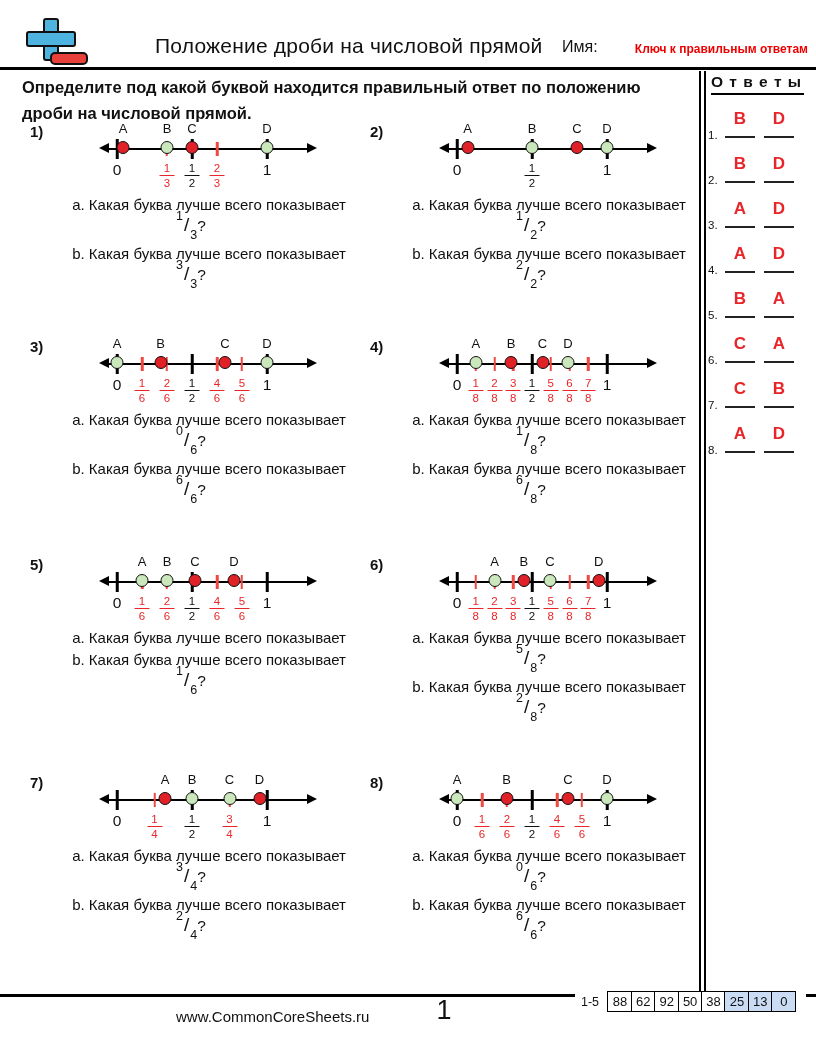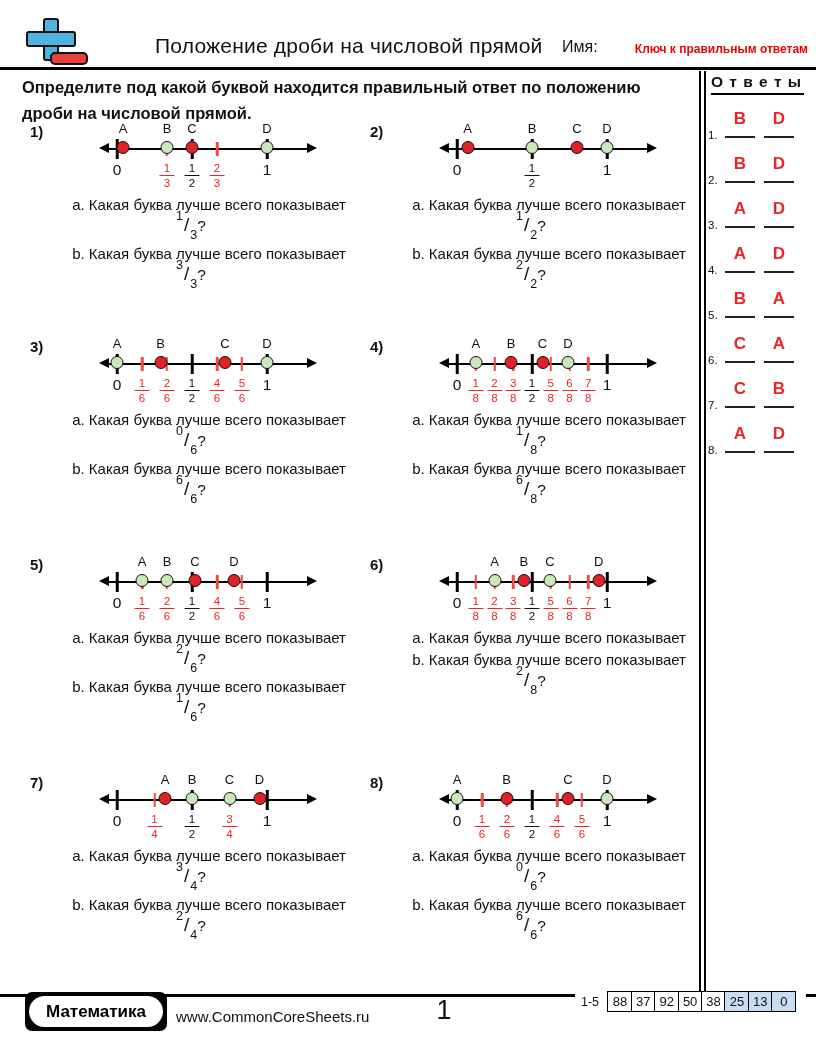--- a/index.html
+++ b/index.html
@@ -390,21 +390,20 @@
           <div class="ltr" style="left: 40.005px;">A</div>
           <div class="dot green" style="left: 40.005px;"></div>
           <div class="ltr" style="left: 64.995px;">B</div>
           <div class="dot green" style="left: 64.995px;"></div>
           <div class="ltr" style="left: 93px;">C</div>
           <div class="dot red" style="left: 93px;"></div>
           <div class="ltr" style="left: 132px;">D</div>
           <div class="dot red" style="left: 132px;"></div>
         </div>
         <div class="qtext">a. Какая буква лучше всего показывает</div>
-        <div class="qfrac"><sup>2</sup><span class="sl">/</span><sub>6</sub><span class="qm">?</span></div>
         <div class="qtext">b. Какая буква лучше всего показывает</div>
         <div class="qfrac"><sup>1</sup><span class="sl">/</span><sub>6</sub><span class="qm">?</span></div>
       </div>
       <div class="prob" style="left: 362px; top: 551px;">
         <div class="pnum">6)</div>
         <div class="nl">
           <div class="arrL"></div>
           <div class="nl-line"></div>
           <div class="arrR"></div>
           <div class="tick black" style="left: 15px;"></div>
@@ -449,20 +448,21 @@
           <div class="ltr" style="left: 52.5px;">A</div>
           <div class="dot green" style="left: 52.5px;"></div>
           <div class="ltr" style="left: 81.9px;">B</div>
           <div class="dot red" style="left: 81.9px;"></div>
           <div class="ltr" style="left: 108px;">C</div>
           <div class="dot green" style="left: 108px;"></div>
           <div class="ltr" style="left: 156.6px;">D</div>
           <div class="dot red" style="left: 156.6px;"></div>
         </div>
         <div class="qtext">a. Какая буква лучше всего показывает</div>
+        <div class="qfrac"><sup>5</sup><span class="sl">/</span><sub>8</sub><span class="qm">?</span></div>
         <div class="qtext">b. Какая буква лучше всего показывает</div>
         <div class="qfrac"><sup>2</sup><span class="sl">/</span><sub>8</sub><span class="qm">?</span></div>
       </div>
       <div class="prob" style="left: 22px; top: 769px;">
         <div class="pnum">7)</div>
         <div class="nl">
           <div class="arrL"></div>
           <div class="nl-line"></div>
           <div class="arrR"></div>
           <div class="tick black" style="left: 15px;"></div>
@@ -544,29 +544,26 @@
         </div>
         <div class="qtext">a. Какая буква лучше всего показывает</div>
         <div class="qfrac"><sup>0</sup><span class="sl">/</span><sub>6</sub><span class="qm">?</span></div>
         <div class="qtext">b. Какая буква лучше всего показывает</div>
         <div class="qfrac"><sup>6</sup><span class="sl">/</span><sub>6</sub><span class="qm">?</span></div>
       </div>
     </div>
 
   <div id="footer-rule"></div>
   <div id="footer-rule2"></div>
-  <div id="brand-box">
-    <div id="brand-oval">Математика</div>
-  </div>
   <div id="website">www.CommonCoreSheets.ru</div>
   <div id="page-num">1</div>
   <div id="score-label">1-5</div>
   <div id="score-table">
       <div class="score-cell">88</div>
-      <div class="score-cell">37</div>
+      <div class="score-cell">62</div>
       <div class="score-cell">92</div>
       <div class="score-cell">50</div>
       <div class="score-cell">38</div>
       <div class="score-cell hl">25</div>
       <div class="score-cell hl">13</div>
       <div class="score-cell hl">0</div>
     </div>
 
 </div>
 

